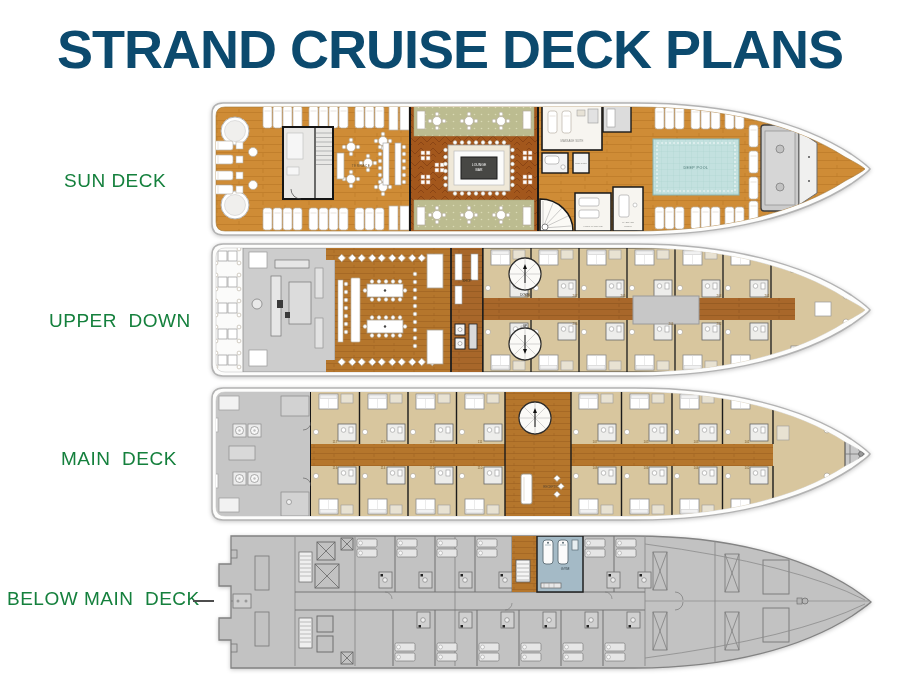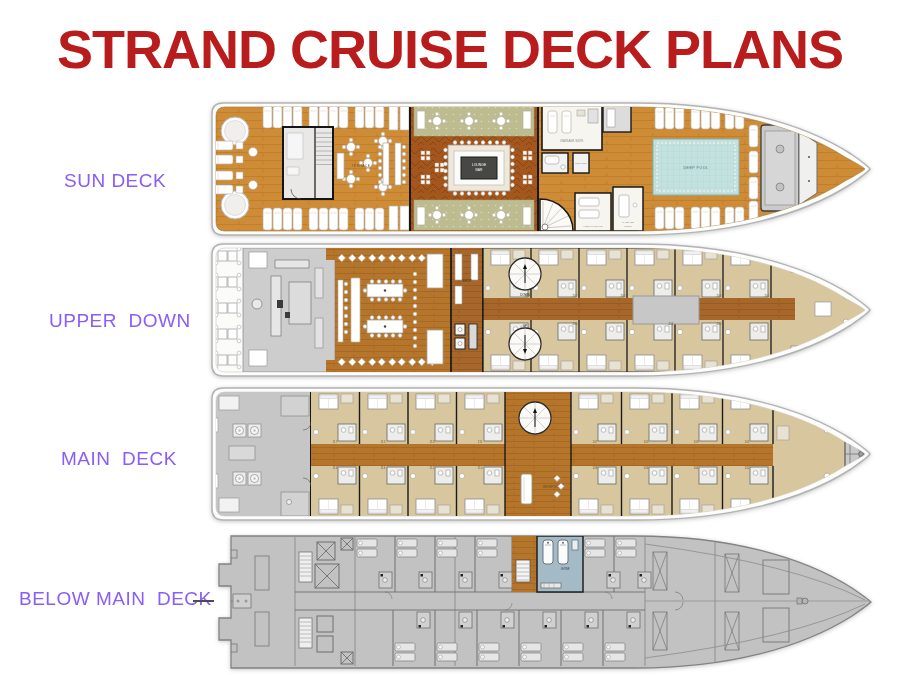--- a/index.html
+++ b/index.html
@@ -1,36 +1,36 @@
 <!DOCTYPE html>
 <html><head>
 <meta charset="utf-8">
 <style>
   html,body{margin:0;padding:0;background:#fff;}
   #stage{position:relative;width:900px;height:675px;background:#ffffff;overflow:hidden;
          font-family:"Liberation Sans","DejaVu Sans",sans-serif;}
   #title{position:absolute;left:0;top:18px;width:900px;text-align:center;
-         font-size:54px;font-weight:bold;letter-spacing:-1px;color:#b91c1c;white-space:pre;}
-  .deck-label{position:absolute;font-size:19px;color:#8b5cf6;letter-spacing:.5px;white-space:pre;}
+         font-size:54px;font-weight:bold;letter-spacing:-1px;color:#0c4a6e;white-space:pre;}
+  .deck-label{position:absolute;font-size:19px;color:#15803d;letter-spacing:.5px;white-space:pre;}
   .deck{position:absolute;filter:drop-shadow(0 1px 2px rgba(0,0,0,.22));}
   svg{font-family:inherit;}
   svg text{font-family:"Liberation Sans","DejaVu Sans",sans-serif;}
   #below-dash{position:absolute;left:193px;top:600px;width:21px;height:2px;background:#4d4d4d;}
 </style>
 </head>
 <body>
 
 <div id="stage">
 
   <div id="title">STRAND CRUISE DECK PLANS</div>
 
   <div class="deck-label" style="left:64px;top:170px">SUN DECK</div>
   <div class="deck-label" style="left:49px;top:310px">UPPER  DOWN</div>
   <div class="deck-label" style="left:61px;top:448px">MAIN  DECK</div>
-  <div class="deck-label" style="left:19px;top:588px">BELOW MAIN  DECK</div>
+  <div class="deck-label" style="left:7px;top:588px">BELOW MAIN  DECK</div>
   <div id="below-dash"></div>
 
   <svg width="0" height="0" style="position:absolute" aria-hidden="true">
     <defs>
       <pattern id="pat-wood1" width="46" height="8" patternUnits="userSpaceOnUse">
         <rect width="46" height="8" fill="#cf8c36"></rect>
         <line x1="0" y1="7.6" x2="46" y2="7.6" stroke="#bb7a28" stroke-width="0.8"></line>
         <line x1="12" y1="0" x2="12" y2="4" stroke="#bb7a28" stroke-width="0.7"></line>
         <line x1="34" y1="4" x2="34" y2="8" stroke="#bb7a28" stroke-width="0.7"></line>
       </pattern>

